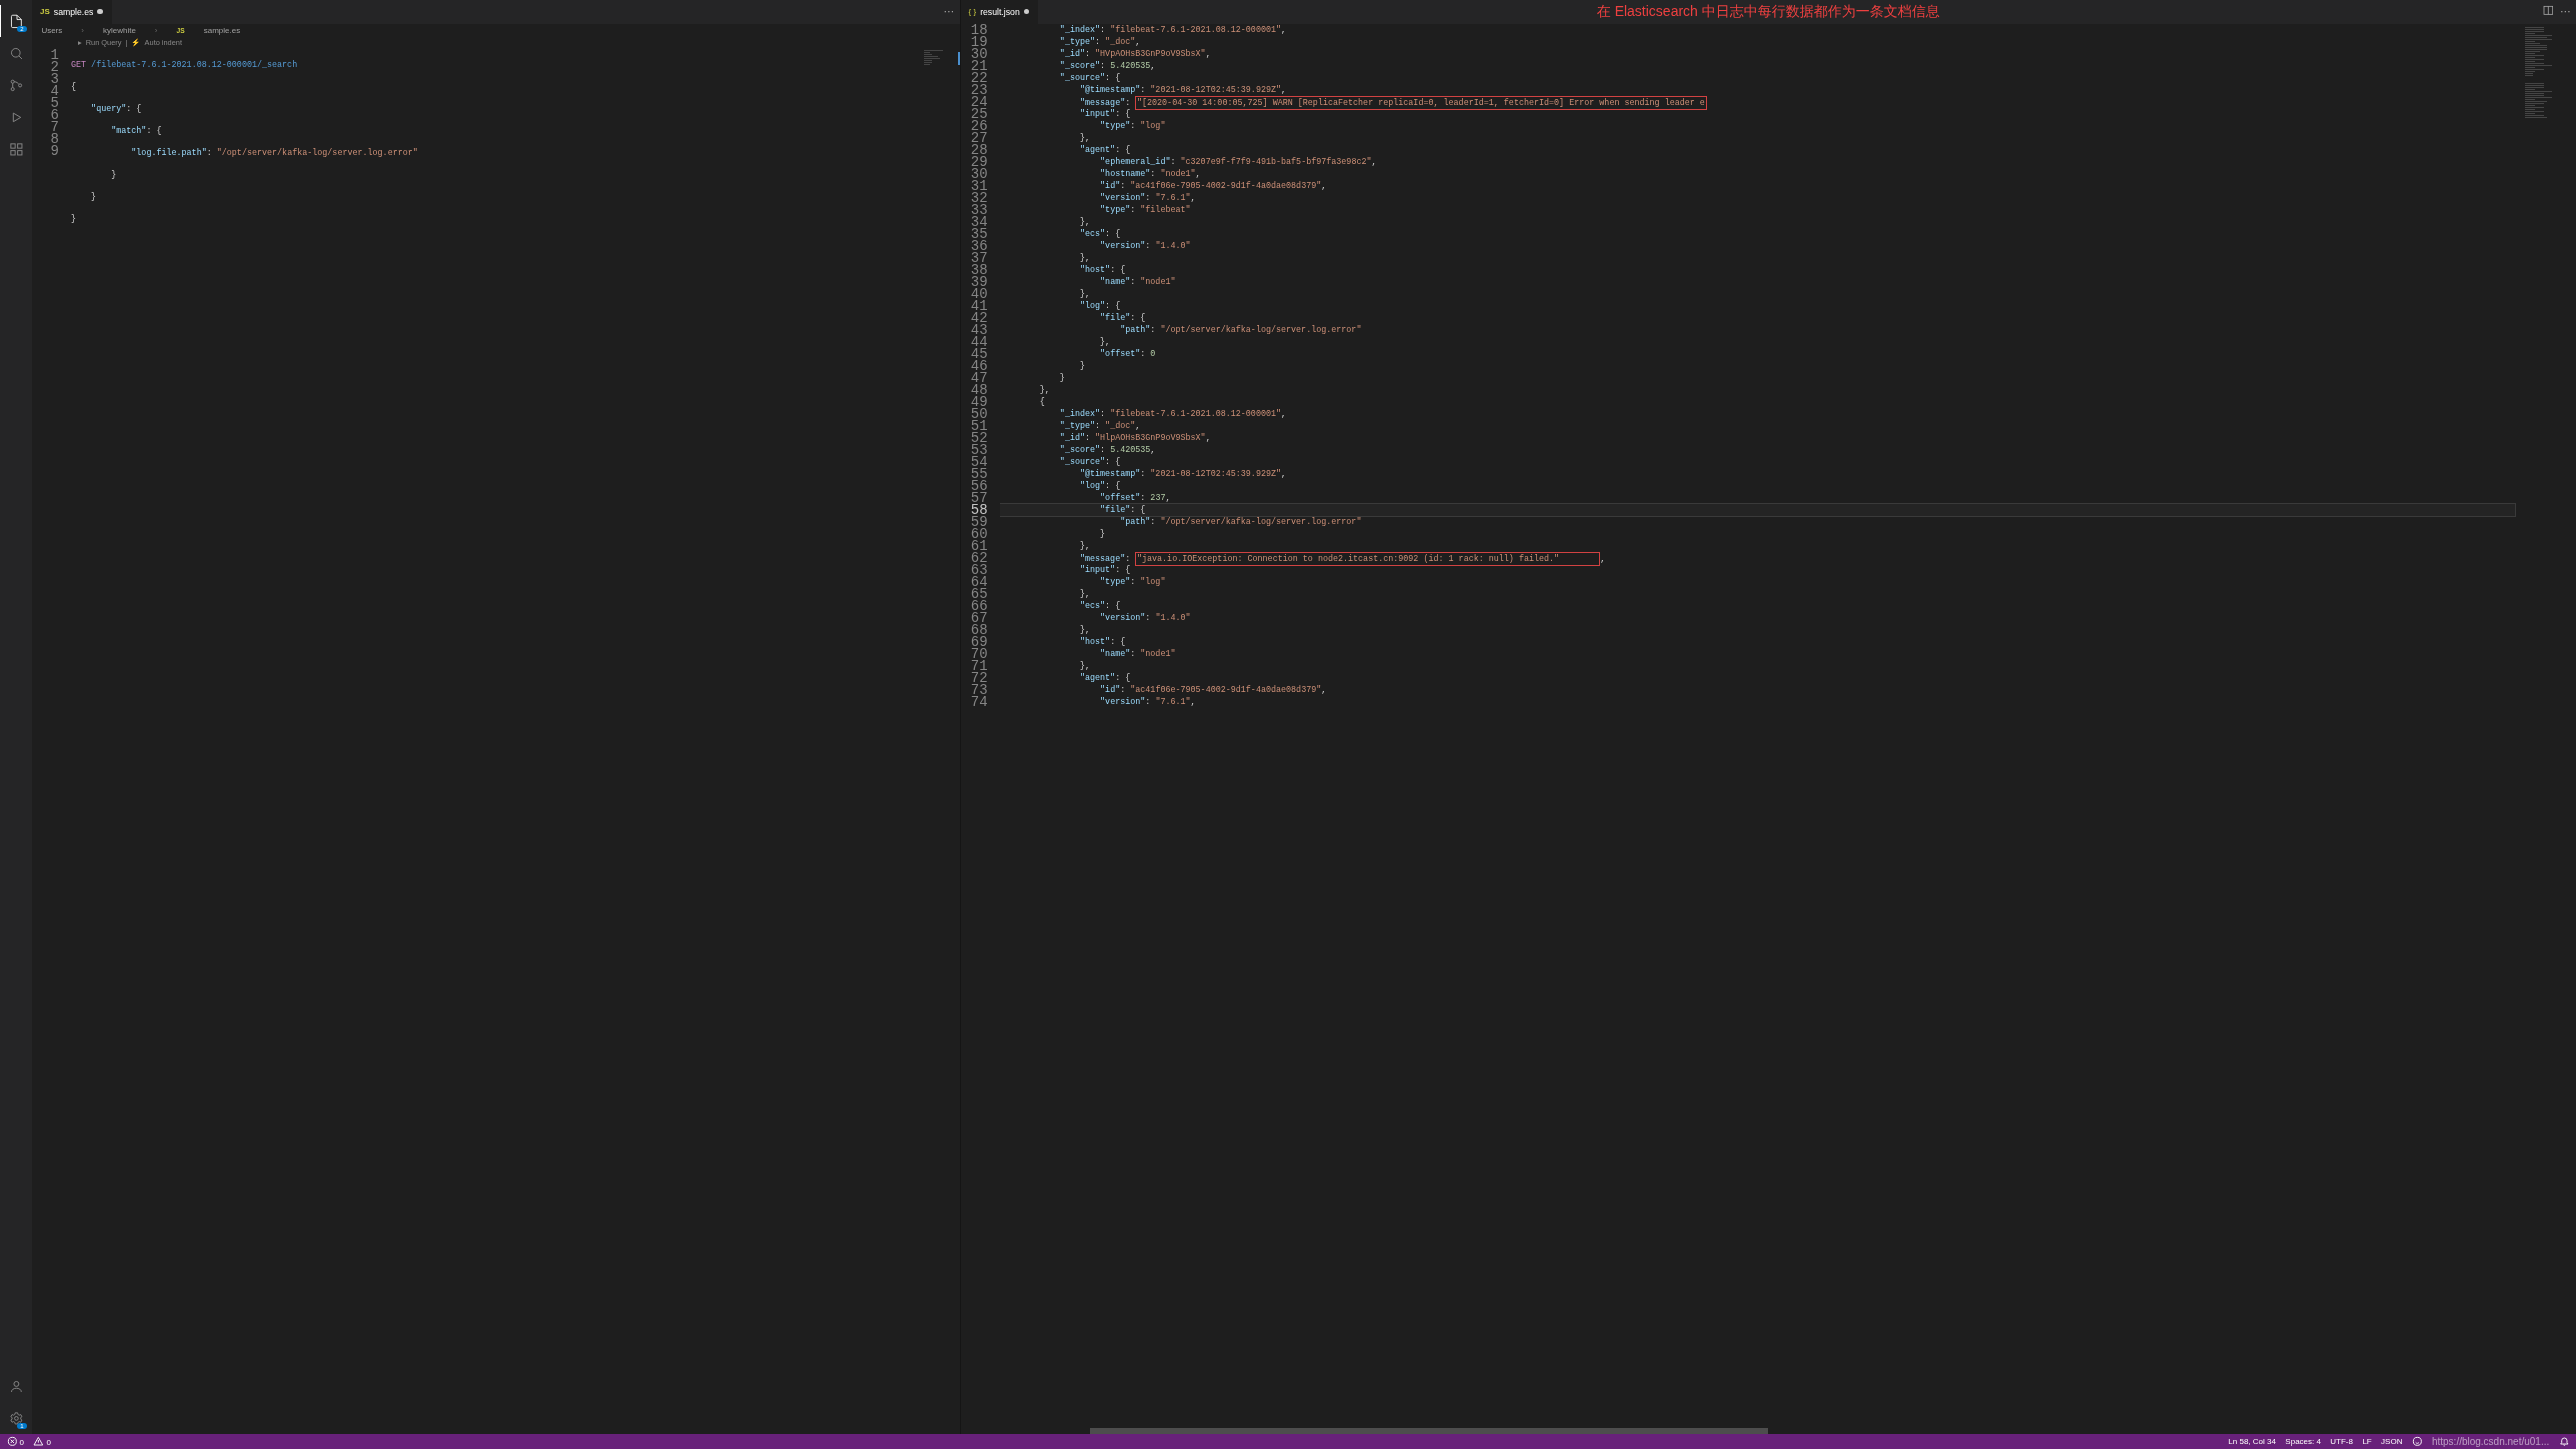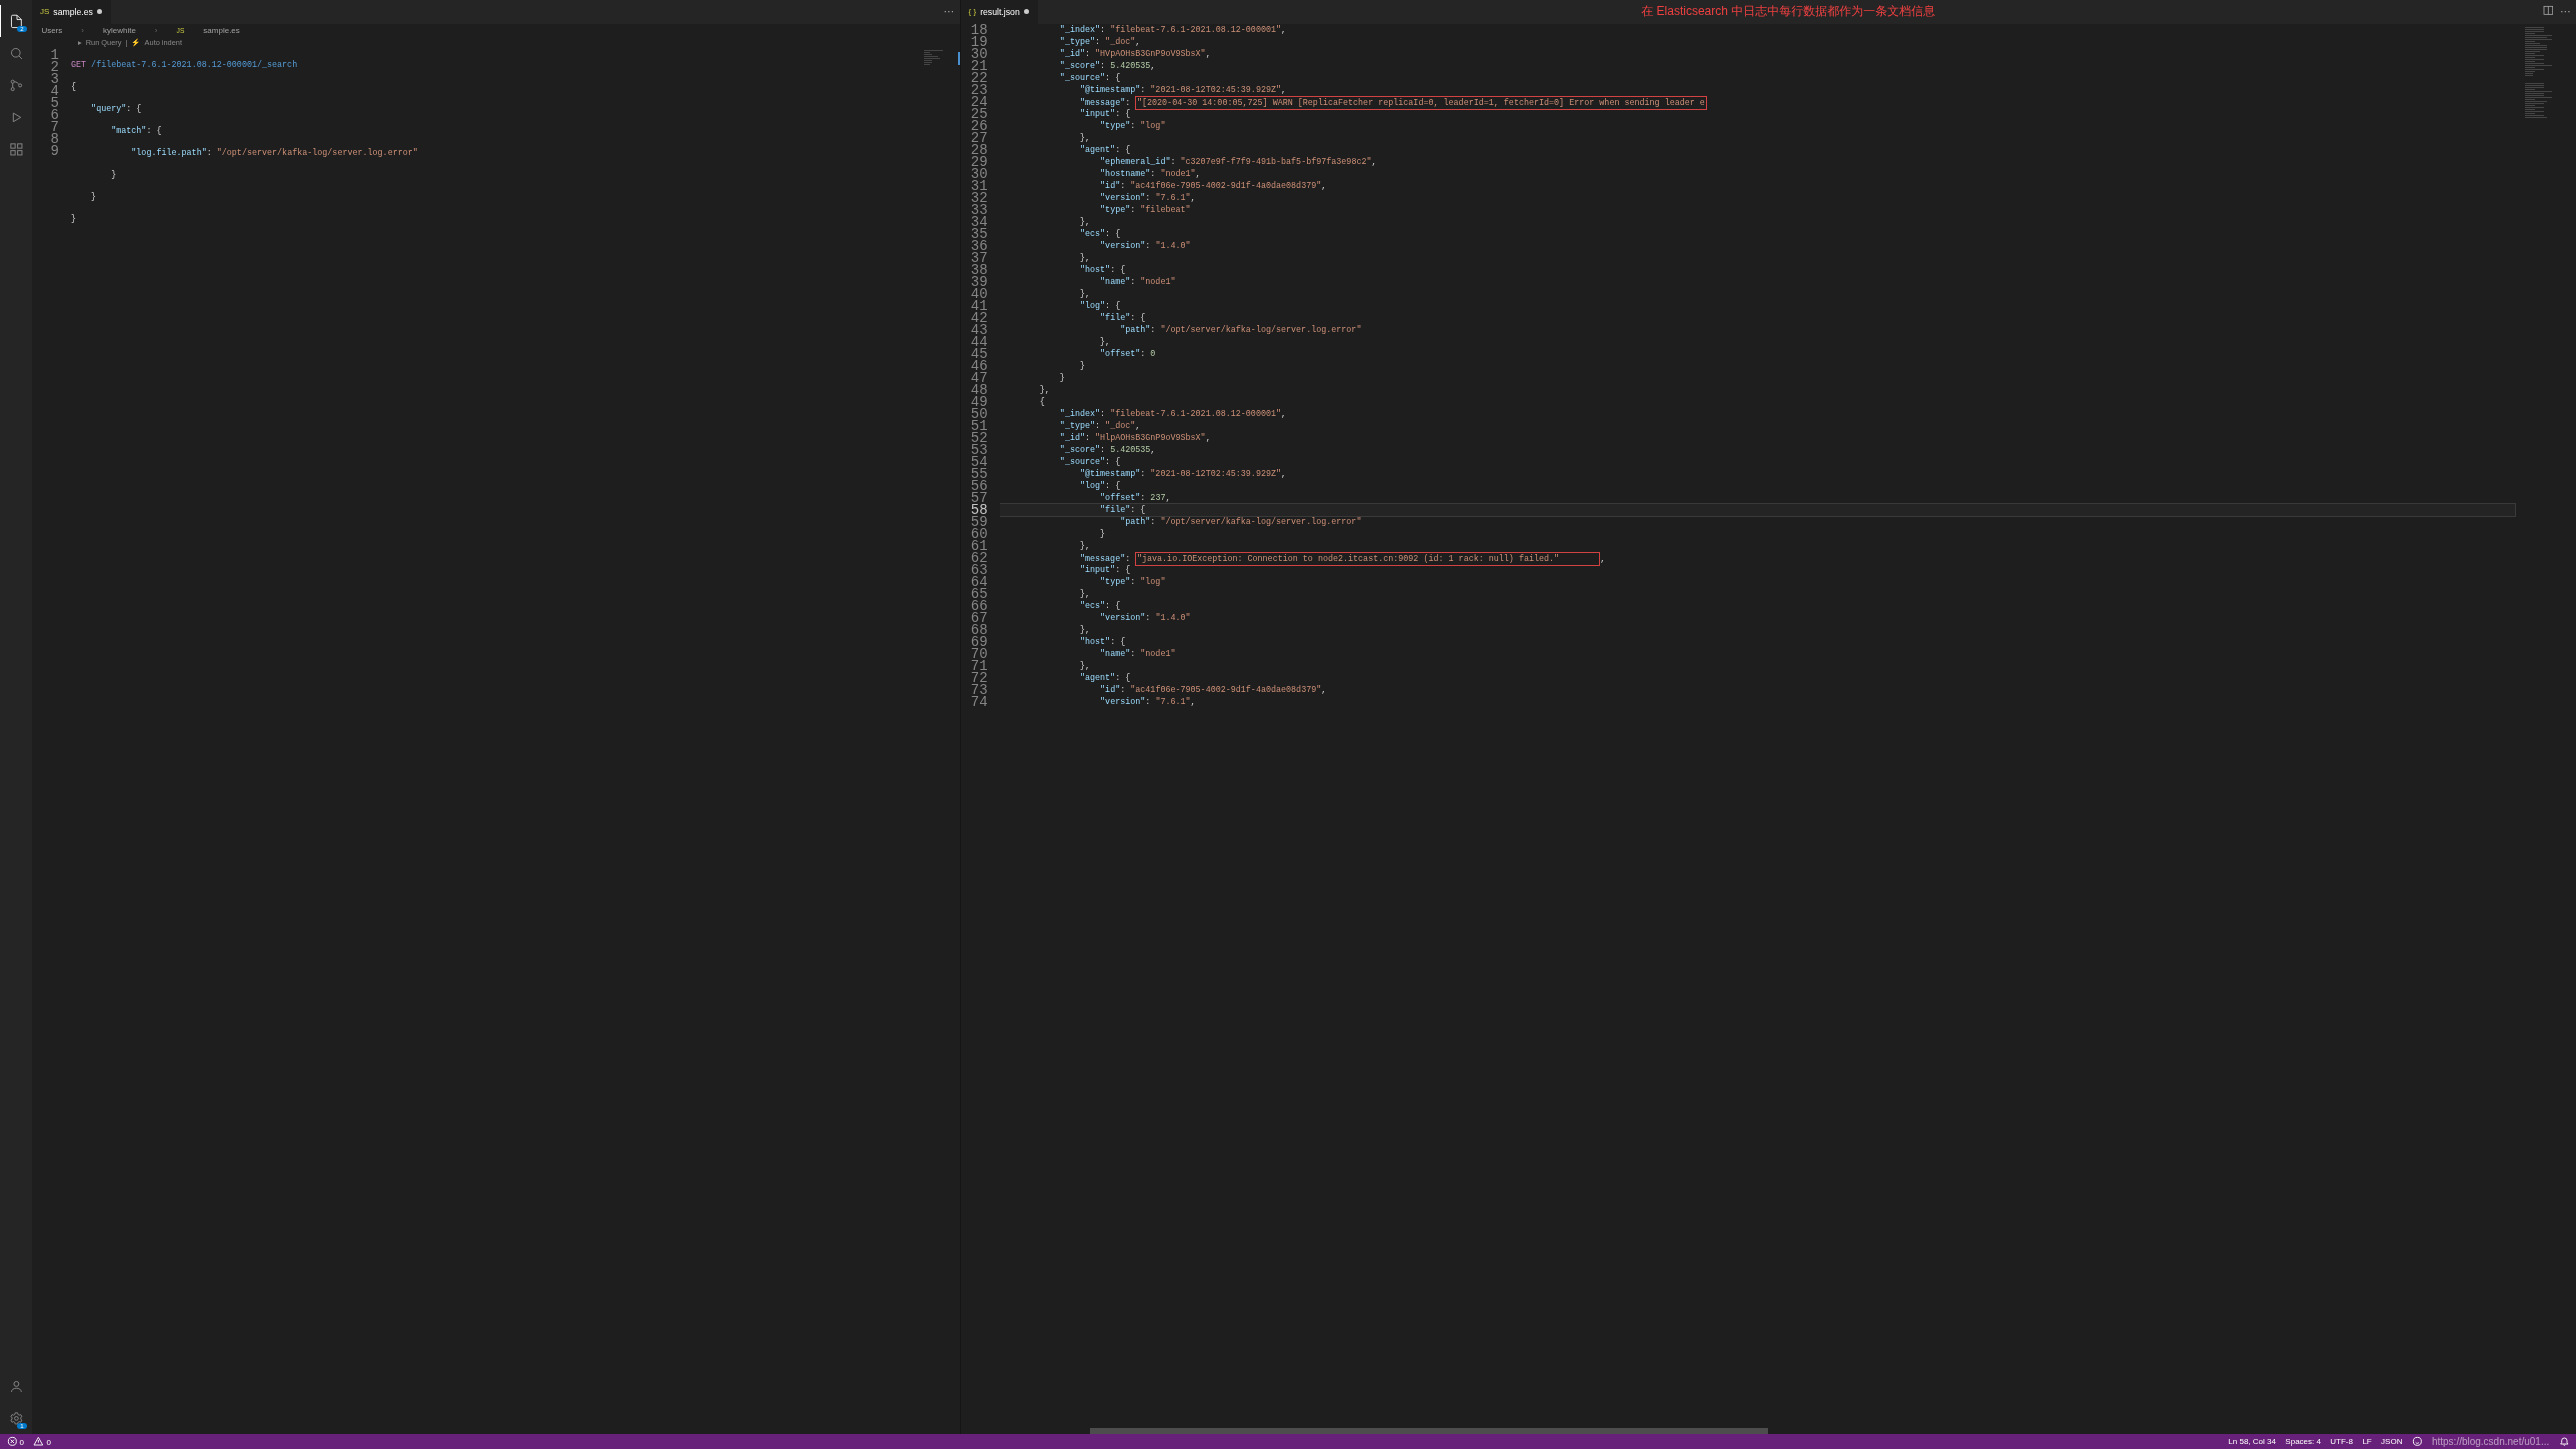--- a/index.html
+++ b/index.html
@@ -44,28 +44,28 @@
   height: 23.5px; background: #252526;
   display: flex; align-items: stretch;
 }
 .tab {
   display: flex; align-items: center; gap: 4px;
   padding: 0 8px; background: #2d2d2d; color: #969696;
   font-size: 8.7px; border-right: 0.7px solid #1e1e1e; cursor: pointer;
 }
 .tab.active { background: #1e1e1e; color: #fff; }
 .tab .dirty { width: 5.4px; height: 5.4px; border-radius: 50%; background: #ccc; }
-.tab-icon-js { color: #cbcb41; font-size: 8px; font-weight: normal; }
+.tab-icon-js { color: #cbcb41; font-size: 8px; font-weight: bold; }
 .tab-icon-json { color: #cbcb41; font-size: 8px; }
 .tab-actions { margin-left: auto; display: flex; align-items: center; padding: 0 5.4px; gap: 6.7px; color: #aaa; }
 .top-msg {
   position: absolute; top: 0; left: 50%; transform: translateX(-50%);
   height: 23.5px; display: flex; align-items: center;
-  color: #ee4040; font-size: 12px; font-family: 'Microsoft YaHei', sans-serif;
-  pointer-events: none; z-index: 5; margin-left: 20px;
+  color: #ee4040; font-size: 14px; font-family: 'Microsoft YaHei', sans-serif;
+  pointer-events: none; z-index: 5;
 }
 .breadcrumb {
   height: 14.8px; padding: 0 9.4px; font-size: 8px; color: #a0a0a0;
   display: flex; align-items: center; gap: 19px; background: #1e1e1e;
 }
 .breadcrumb .sep { color: #666; }
 .codelens {
   padding: 0 0 0 46px; font-size: 7.4px; color: #888; line-height: 10.7px;
   display: flex; gap: 4px; align-items: center;
 }

